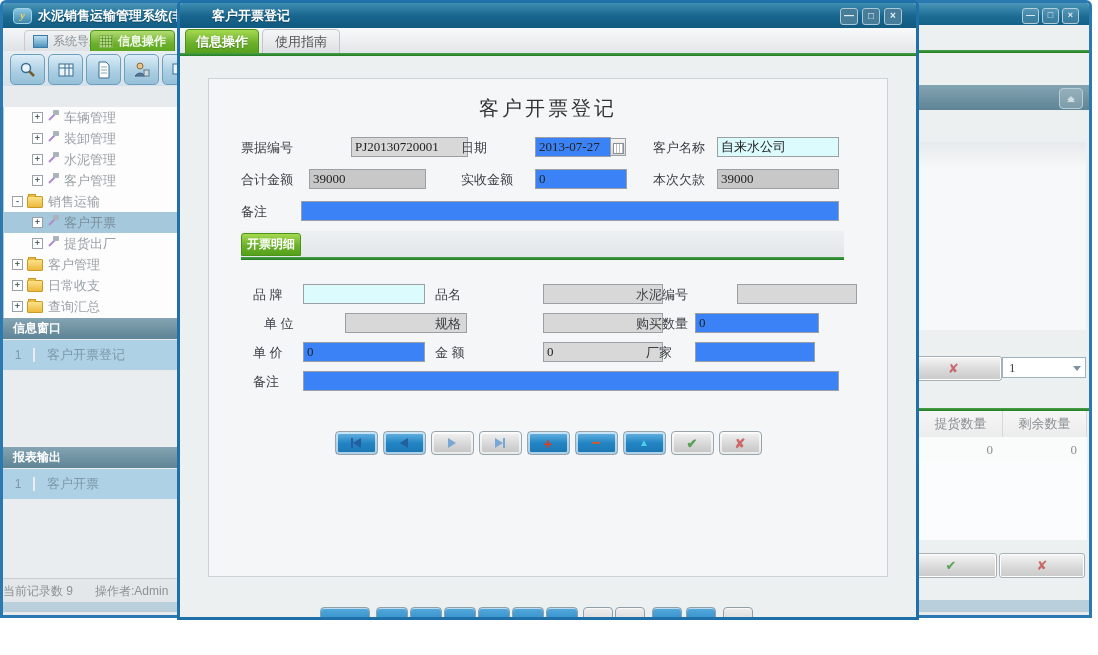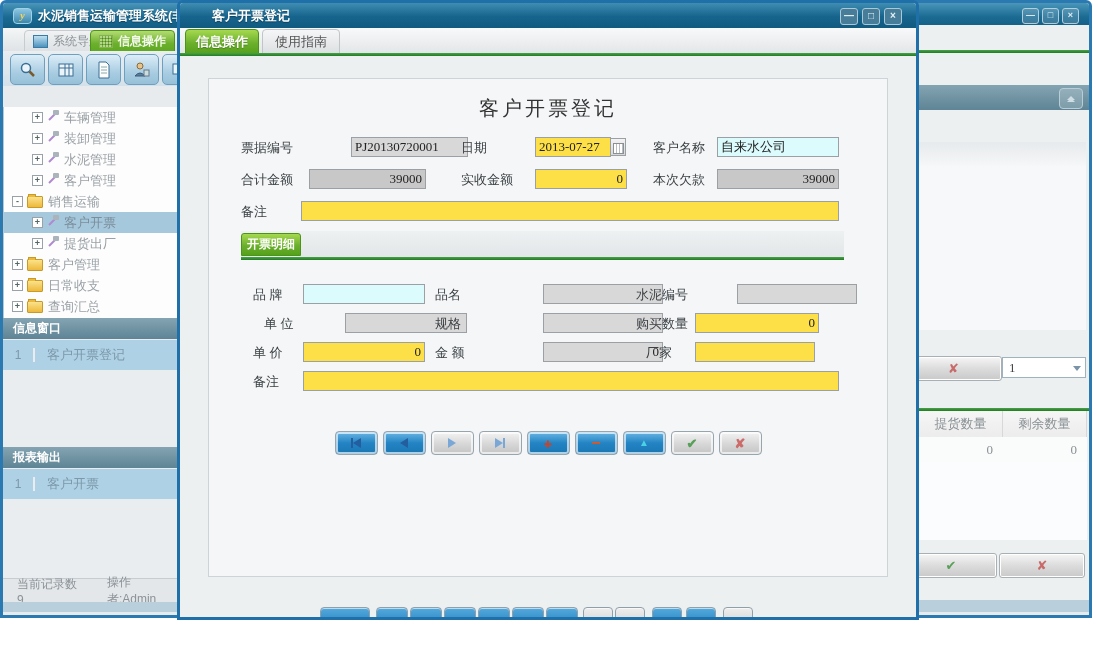--- a/index.html
+++ b/index.html
@@ -94,23 +94,23 @@
   .dtabbar{position:absolute;left:0;top:25px;width:736px;height:25px;background:linear-gradient(#f8f9fa,#e3e6e8);}
   .dtab{position:absolute;top:1px;height:24px;border-radius:4px 4px 0 0;display:flex;align-items:center;
         justify-content:center;font-size:13px;}
   .dtab.active{left:5px;width:72px;background:linear-gradient(#a5d94f,#6cb02d 55%,#54a01b);
                border:1px solid #4c9417;color:#fff;font-weight:bold;text-shadow:0 1px 1px rgba(0,0,0,.25);}
   .dtab.inactive{left:82px;width:76px;background:linear-gradient(#f5f6f7,#dcdfe1);border:1px solid #bfc5c8;color:#555;}
   .gunderline{position:absolute;left:0;top:50px;width:736px;height:3px;background:linear-gradient(#4ca04c,#1e7d1e);}
   .panel{position:absolute;left:28px;top:75px;width:678px;height:497px;background:#f4f6f7;border:1px solid #ccd4d8;}
   .form-title{position:absolute;left:0;top:16px;width:100%;text-align:center;font-size:20px;color:#333;letter-spacing:3px;}
   .lbl{position:absolute;font-size:13px;color:#3c4044;white-space:nowrap;}
-  .fld{position:absolute;height:20px;border:1px solid #9aa0a4;background:#fde047;box-sizing:border-box;
+  .fld{position:absolute;height:20px;border:1px solid #9aa0a4;background:#3b82f6;box-sizing:border-box;
        font:13px "Liberation Serif",serif;color:#222;padding:0 3px;}
-  .fld.ro{background:#d8d8d8;margin-left:42px;} .fld.ro2{background:#c8c8c8;} .fld.cyan{background:#dcfbfc;} .fld.num{text-align:right;}
+  .fld.ro{background:#d8d8d8;margin-left:42px;} .fld.ro2{background:#c8c8c8;} .fld.cyan{background:#dcfbfc;} .fld.num{}
   .calbtn{position:absolute;width:15px;height:18px;border:1px solid #9aa0a4;border-left:none;
           background:linear-gradient(#f4f4f4,#d7d7d7);box-sizing:border-box;}
   .calbtn i{position:absolute;left:2px;top:4px;width:9px;height:9px;border:1px solid #8a9094;background:
             repeating-linear-gradient(90deg,#fff 0 2px,#b9bec2 2px 3px),
             repeating-linear-gradient(0deg,#fff 0 2px,#b9bec2 2px 3px);}
   .dband{position:absolute;left:32px;top:152px;width:603px;height:26px;background:linear-gradient(#eef1f2,#e2e6e8);}
   .dtab2{position:absolute;left:32px;top:154px;width:60px;height:23px;border-radius:3px 3px 0 0;
          background:linear-gradient(#a5d94f,#6cb02d 55%,#54a01b);border:1px solid #4c9417;color:#fff;
          font-size:12px;font-weight:bold;display:flex;align-items:center;justify-content:center;box-sizing:border-box;}
   .gunderline2{position:absolute;left:32px;top:178px;width:603px;height:3px;background:linear-gradient(#4ca04c,#1e7d1e);}
@@ -278,21 +278,21 @@
 
   <div class="abs sec-hdr" style="top:447px;">报表输出</div>
   <div class="abs listarea" style="top:468px;height:110px;">
     <div class="lrow">
       <span class="idx">1</span>
       <span class="lbl2">客户开票</span>
     </div>
   </div>
 
   <div class="abs statusbar">
-    <span style="margin-left:14px;">当前记录数 9</span>
+    <span style="margin-left:0;">当前记录数 9</span>
     <span style="margin-left:22px;">操作者:Admin</span>
   </div>
   <div class="abs bstrip"></div>
 
   <div class="abs rstrip">
     <div class="r-greenline" style="top:25px;"></div>
     <div class="r-teal">
       <div class="chev-btn">
         <i class="chev"></i>
         <i class="chev"></i>

